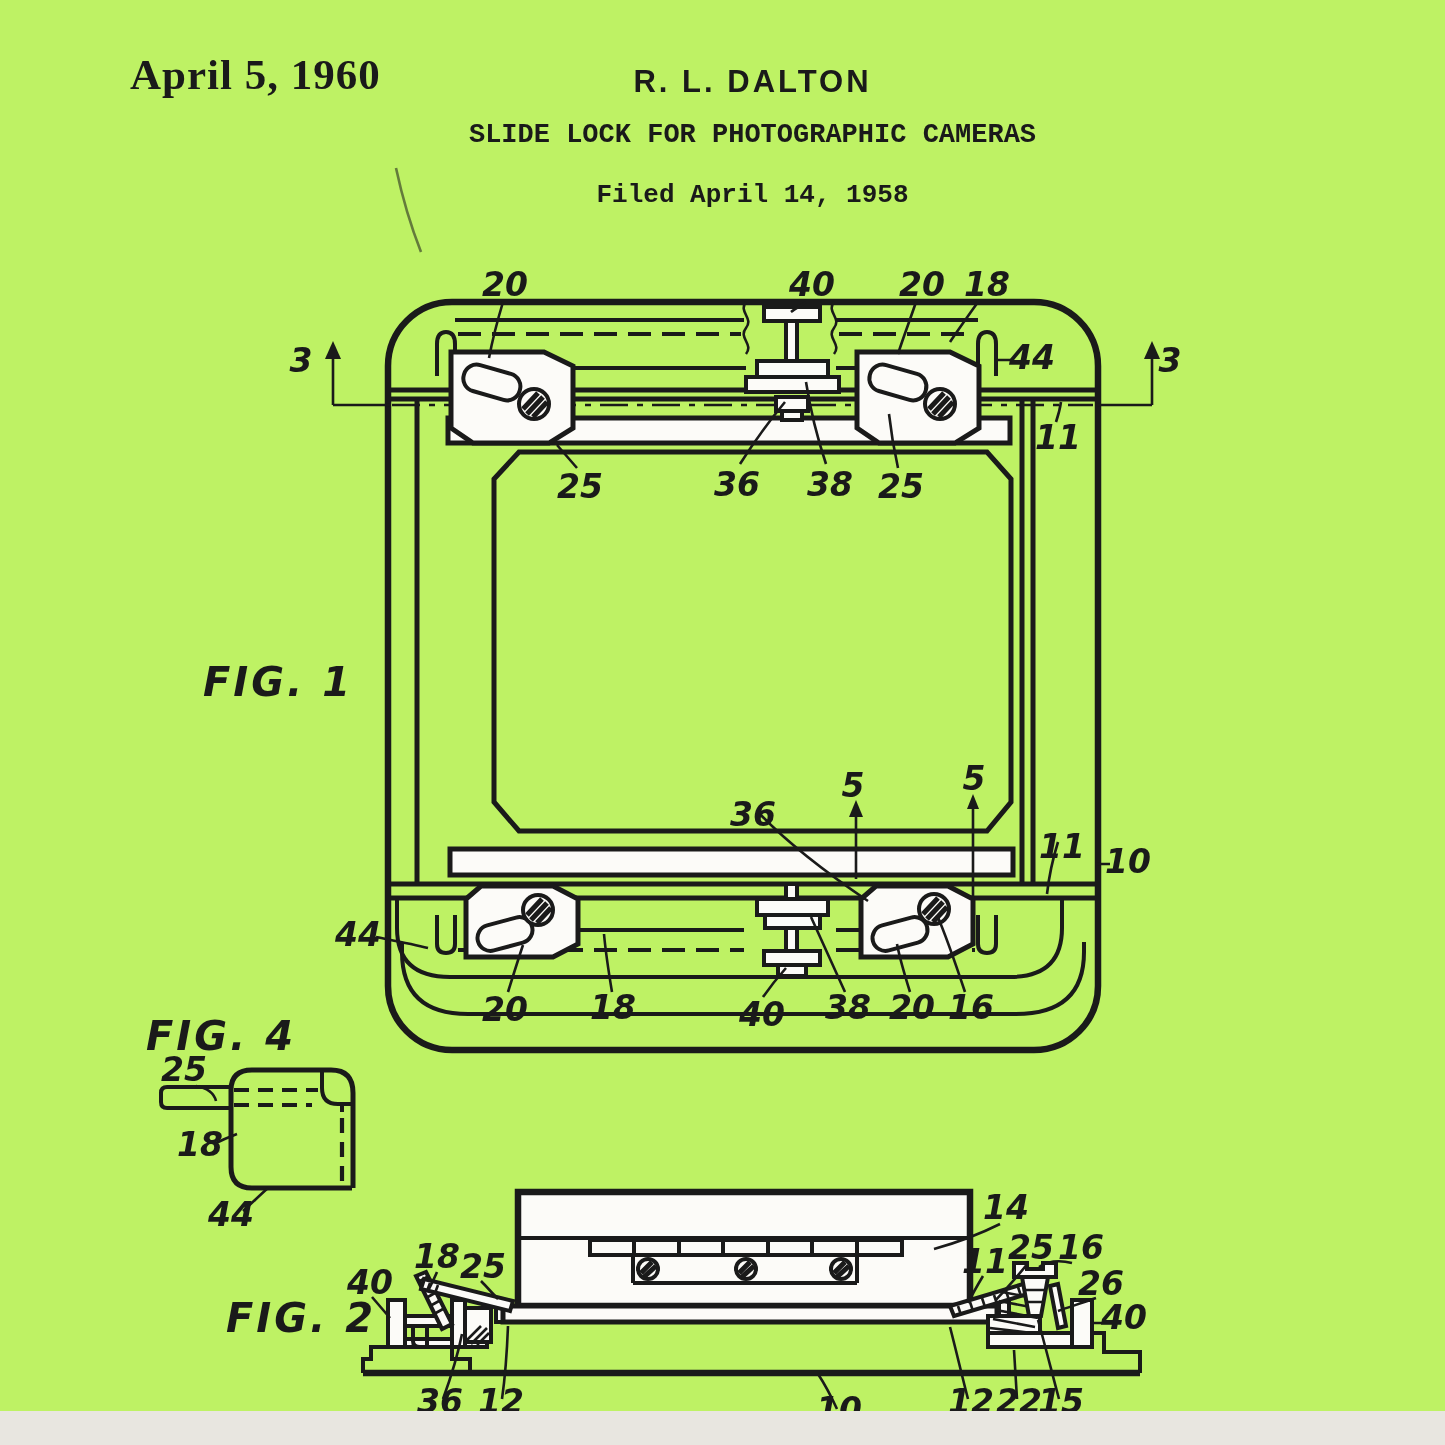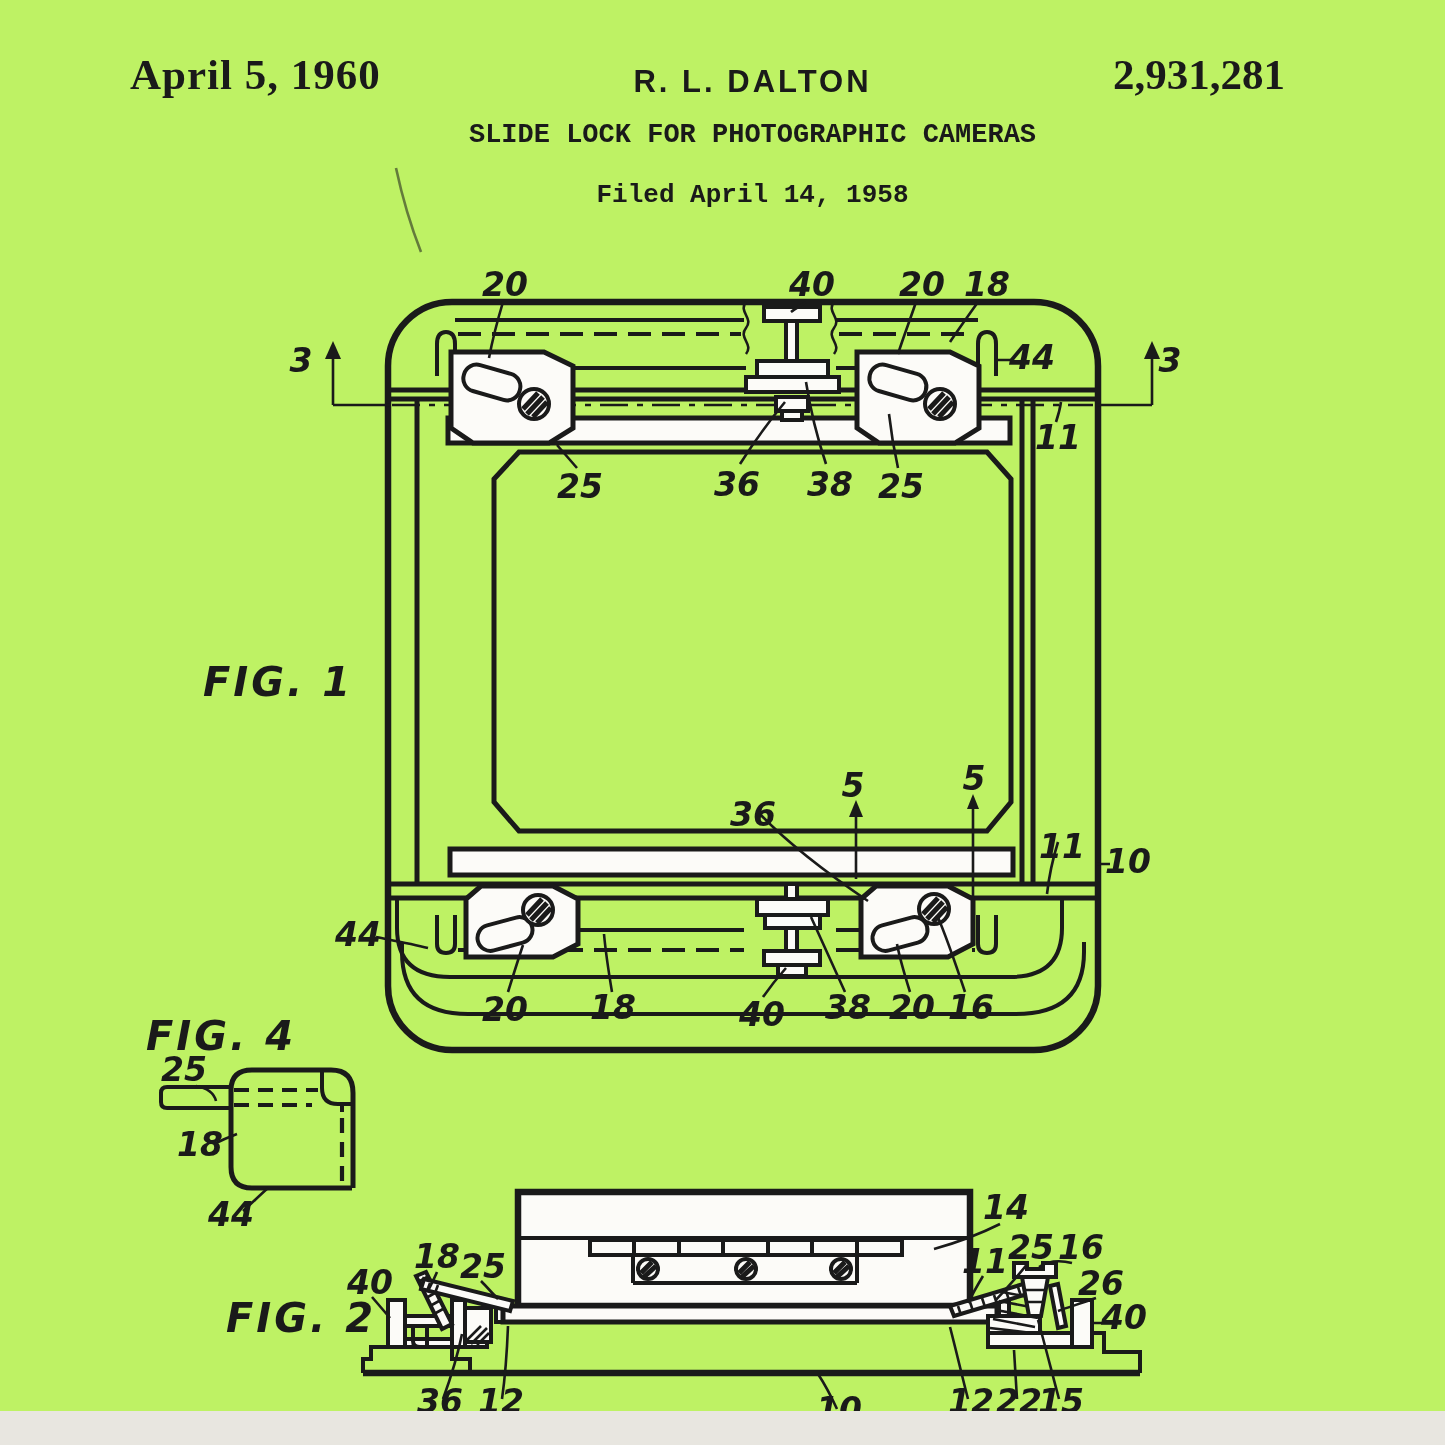--- a/index.html
+++ b/index.html
@@ -27,21 +27,20 @@
   svg text.ref{font:italic 600 33px "DejaVu Sans",sans-serif;text-anchor:middle;}
   svg text.cap{font:italic 600 40px "DejaVu Sans",sans-serif;text-anchor:start;letter-spacing:3px;}
   .stray{opacity:.55;}
 </style>
 </head>
 <body>
 
 <div class="page">
 
   <div class="hdr-date">April 5, 1960</div>
-  <div class="hdr-num">2,931,281</div>
   <div class="hdr-inventor">R. L. DALTON</div>
   <div class="hdr-title">SLIDE LOCK FOR PHOTOGRAPHIC CAMERAS</div>
   <div class="hdr-filed">Filed April 14, 1958</div>
 
   <svg class="drawing" viewBox="0 0 1445 1445">
     <defs>
       <g id="scrw">
         <circle class="ln med fillp" r="15"></circle>
         <path class="ln" stroke-width="3.2" d="M-11,5 L4,-11 M-7,10 L9,-7 M-1,13 L13,-2"></path>
       </g>

